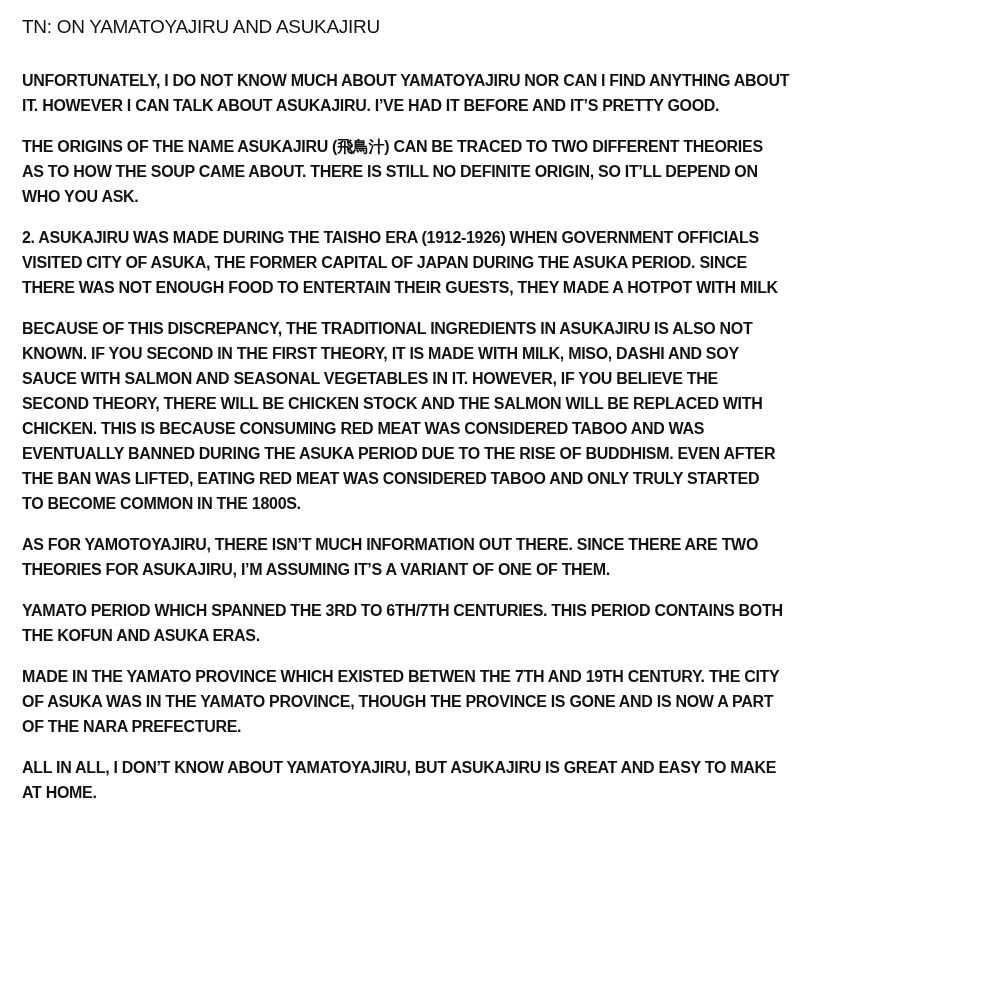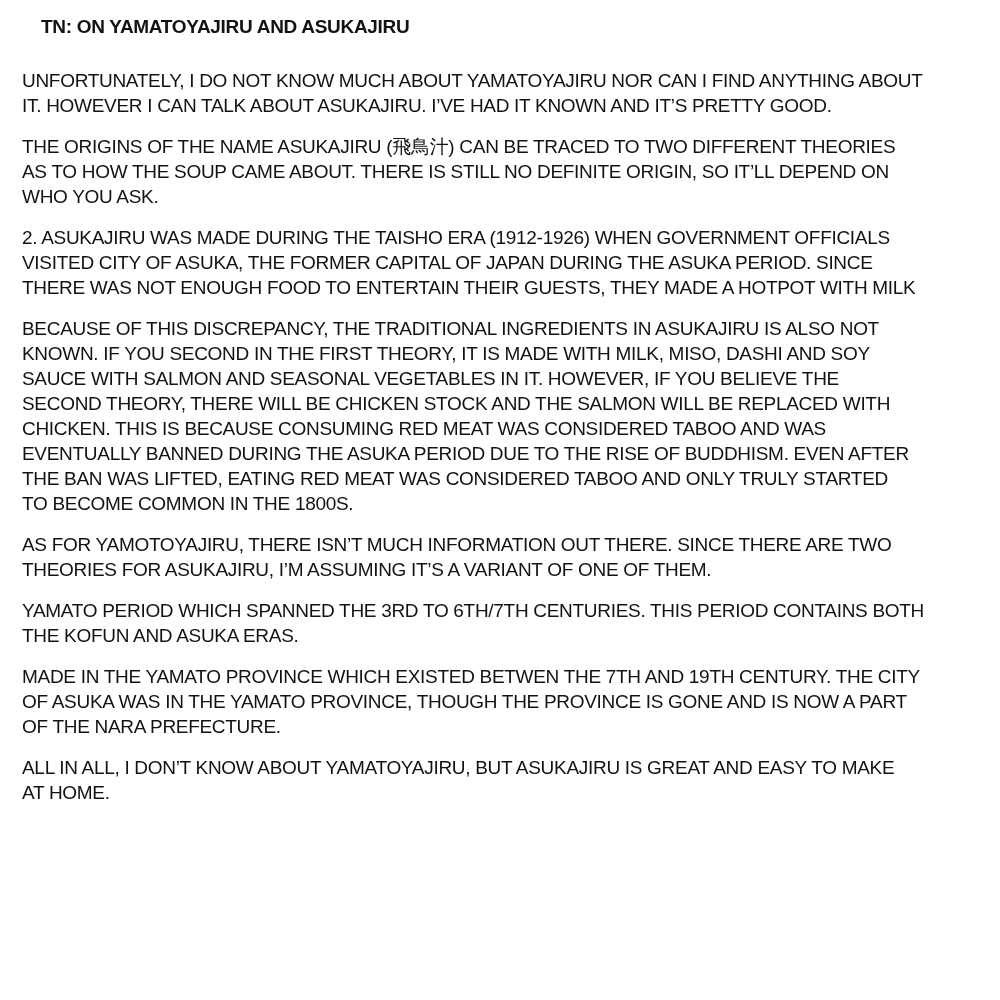--- a/index.html
+++ b/index.html
@@ -12,47 +12,46 @@
     height: 1000px;
     overflow: hidden;
     font-family: "Liberation Sans", sans-serif;
     color: #121212;
   }
   .note {
     padding: 14px 22px 0 22px;
   }
   .page-title {
     font-size: 19px;
-    font-weight: 700;
+    font-weight: 400;
     line-height: 25px;
     letter-spacing: -0.3px;
     white-space: pre;
     margin-bottom: 29px;
-    margin-left: 19px;
   }
   .paragraph {
     margin-bottom: 16px;
   }
   .line {
-    font-size: 19px;
-    font-weight: 400;
+    font-size: 16px;
+    font-weight: 700;
     line-height: 25px;
     letter-spacing: -0.3px;
     white-space: pre;
   }
 </style>
 </head>
 <body style="background: rgb(255, 255, 255); color: rgb(18, 18, 18);">
 
 <div class="note">
   <div class="page-title">TN: ON YAMATOYAJIRU AND ASUKAJIRU</div>
   <div>
       <div class="paragraph">
         <div class="line">UNFORTUNATELY, I DO NOT KNOW MUCH ABOUT YAMATOYAJIRU NOR CAN I FIND ANYTHING ABOUT</div>
-        <div class="line">IT. HOWEVER I CAN TALK ABOUT ASUKAJIRU. I’VE HAD IT KNOWN AND IT’S PRETTY GOOD.</div>
+        <div class="line">IT. HOWEVER I CAN TALK ABOUT ASUKAJIRU. I’VE HAD IT BEFORE AND IT’S PRETTY GOOD.</div>
       </div>
       <div class="paragraph">
         <div class="line">THE ORIGINS OF THE NAME ASUKAJIRU (飛鳥汁) CAN BE TRACED TO TWO DIFFERENT THEORIES</div>
         <div class="line">AS TO HOW THE SOUP CAME ABOUT. THERE IS STILL NO DEFINITE ORIGIN, SO IT’LL DEPEND ON</div>
         <div class="line">WHO YOU ASK.</div>
       </div>
       <div class="paragraph">
         <div class="line">2. ASUKAJIRU WAS MADE DURING THE TAISHO ERA (1912-1926) WHEN GOVERNMENT OFFICIALS</div>
         <div class="line">VISITED CITY OF ASUKA, THE FORMER CAPITAL OF JAPAN DURING THE ASUKA PERIOD. SINCE</div>
         <div class="line">THERE WAS NOT ENOUGH FOOD TO ENTERTAIN THEIR GUESTS, THEY MADE A HOTPOT WITH MILK</div>

